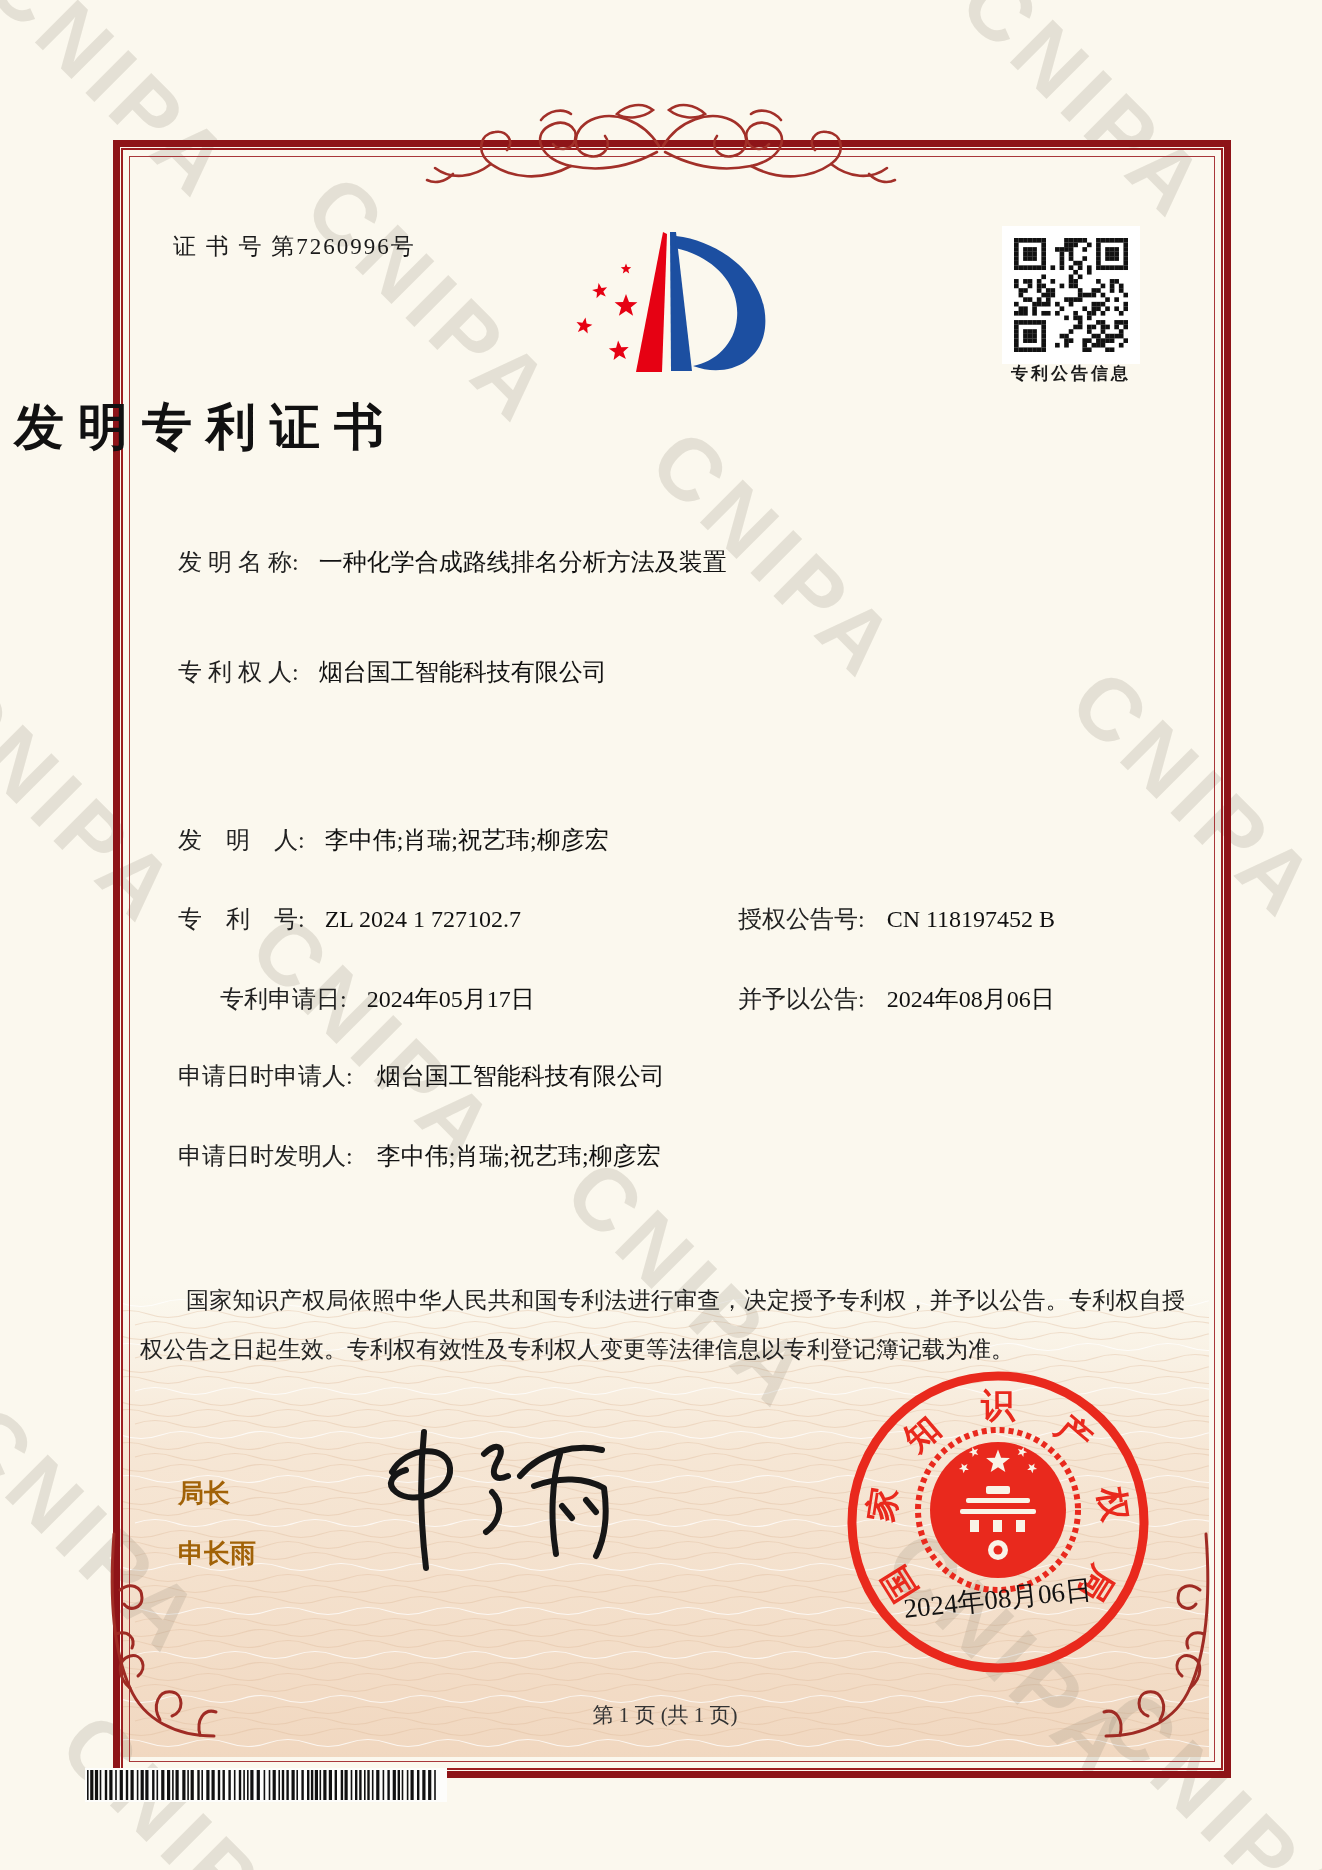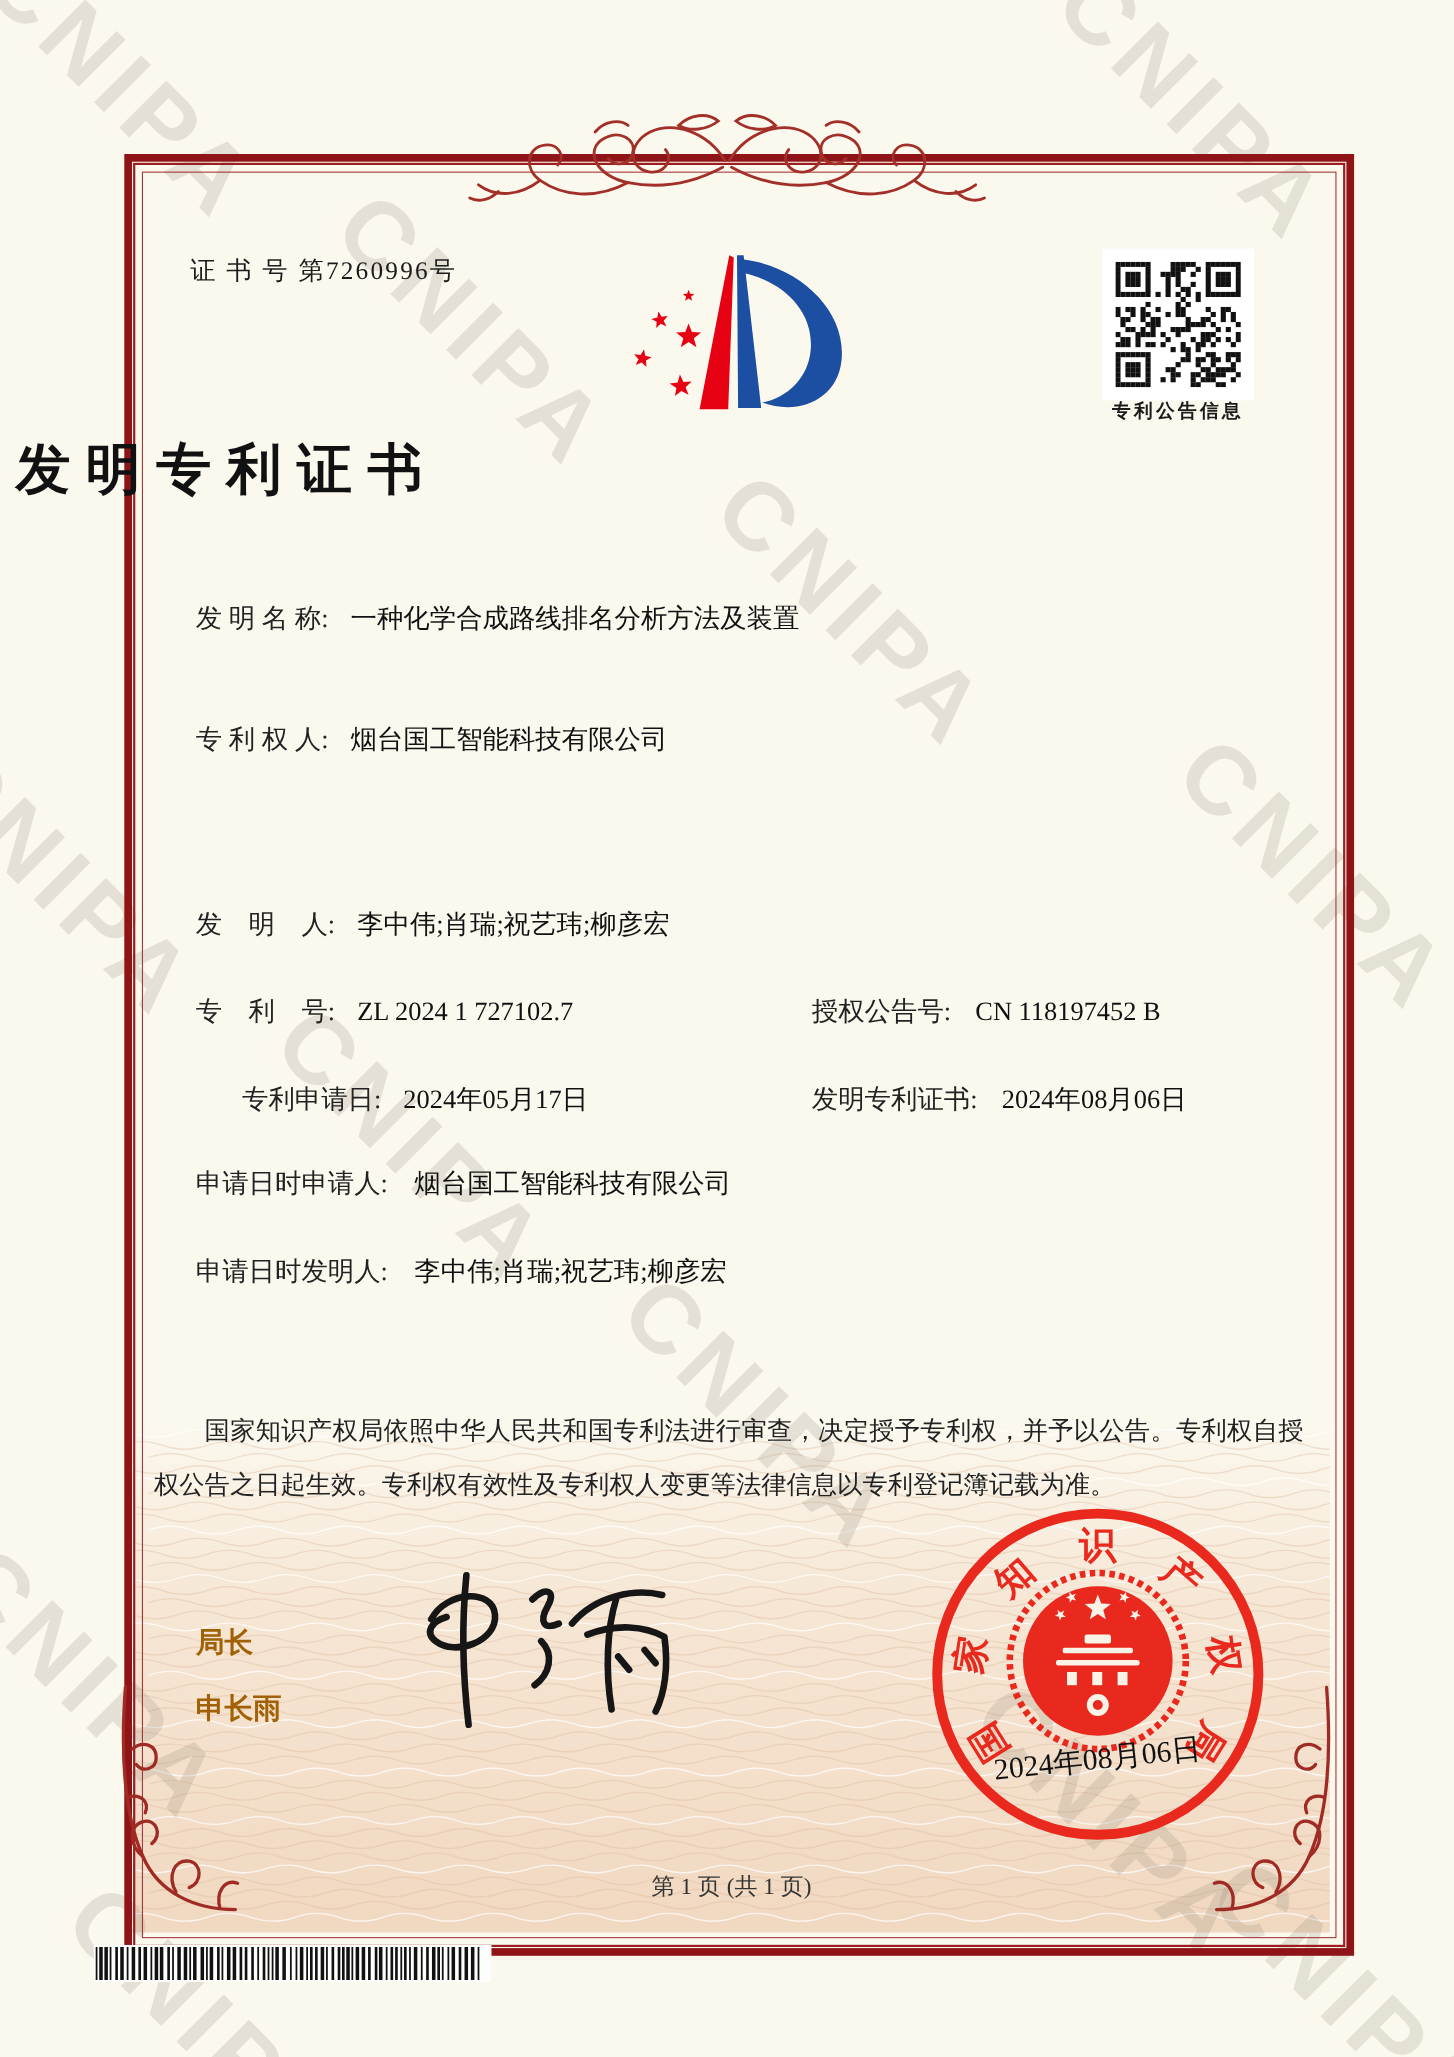--- a/index.html
+++ b/index.html
@@ -458,21 +458,21 @@
   </div>
   <div class="frow" style="left:738px;top:903px;">
     <span class="lab">授权公告号:</span>
     <span class="val" style="margin-left:16px;">CN 118197452 B</span>
   </div>
   <div class="frow" style="left:178px;top:983px;margin-left:42px;">
     <span class="lab">专利申请日:</span>
     <span class="val" style="margin-left:14px;">2024年05月17日</span>
   </div>
   <div class="frow" style="left:738px;top:983px;">
-    <span class="lab">发明专利证书:</span>
+    <span class="lab">并予以公告:</span>
     <span class="val" style="margin-left:16px;">2024年08月06日</span>
   </div>
   <div class="frow" style="left:178px;top:1060px;">
     <span class="lab">申请日时申请人:</span>
     <span class="val" style="margin-left:18px;">烟台国工智能科技有限公司</span>
   </div>
   <div class="frow" style="left:178px;top:1140px;">
     <span class="lab">申请日时发明人:</span>
     <span class="val" style="margin-left:18px;">李中伟;肖瑞;祝艺玮;柳彦宏</span>
   </div>

